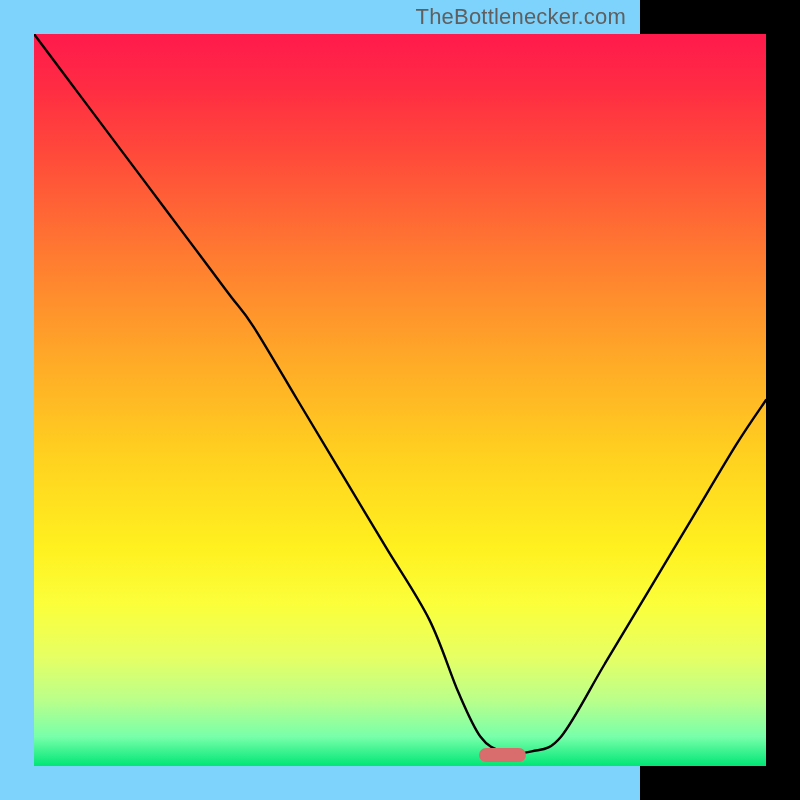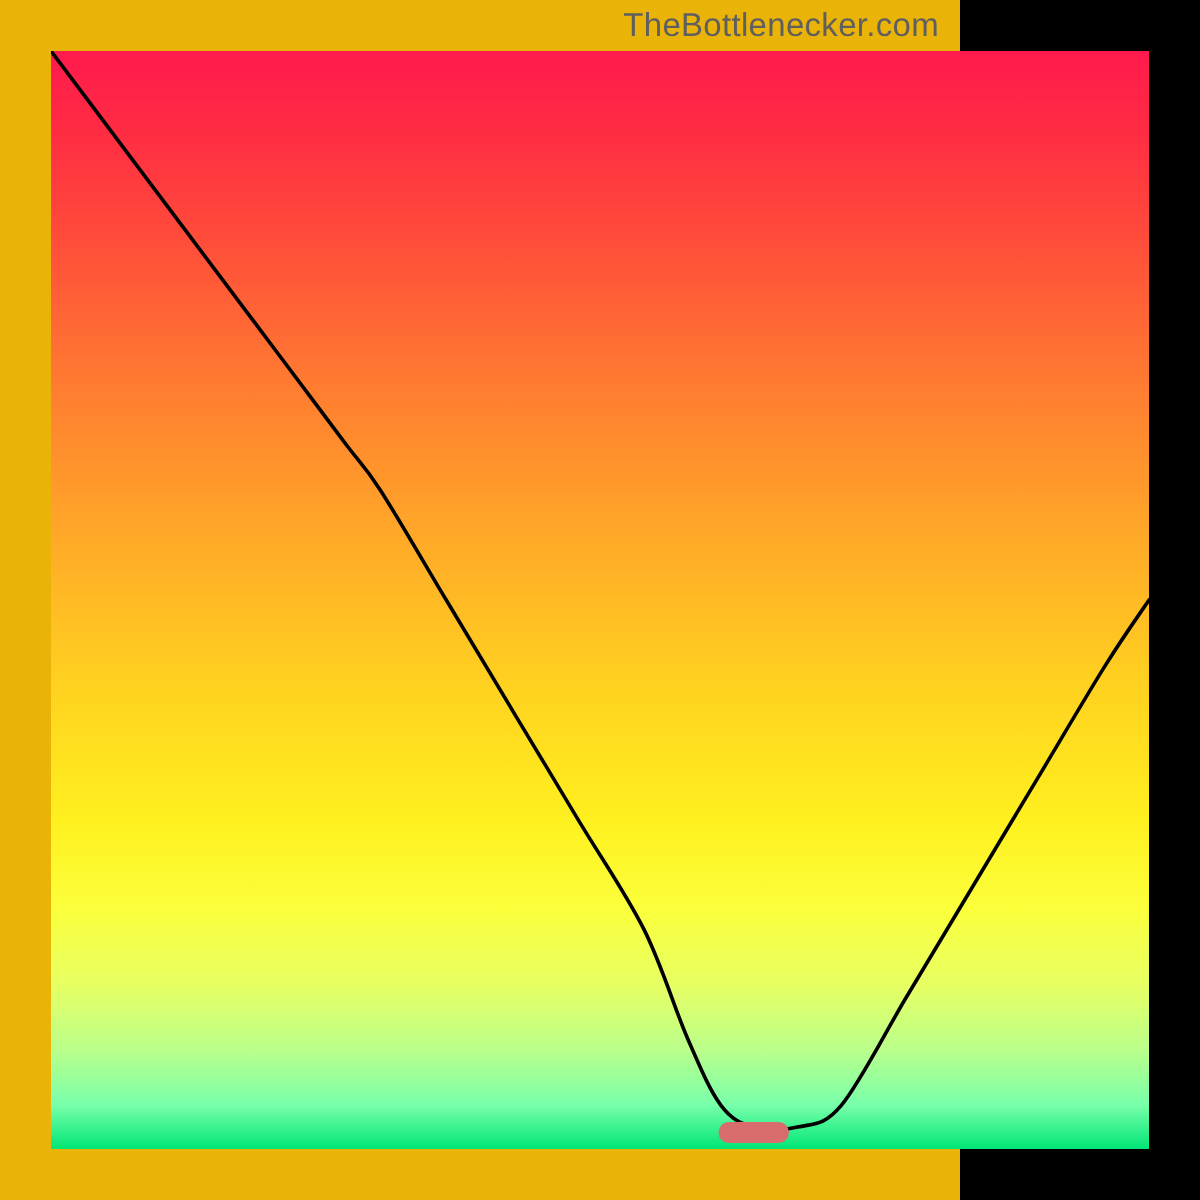--- a/index.html
+++ b/index.html
@@ -7,21 +7,21 @@
     padding: 0;
     width: 800px;
     height: 800px;
     background: #000;
     overflow: hidden;
   }
   .outer {
     position: relative;
     width: 640px;
     height: 800px;
-    background: #eab308;
+    background: #7dd3fc;
   }
   .watermark {
     position: absolute;
     top: 4px;
     right: 14px;
     font-family: Arial, Helvetica, sans-serif;
     font-size: 22px;
     color: #5f5f5f;
     letter-spacing: 0.2px;
     user-select: none;

